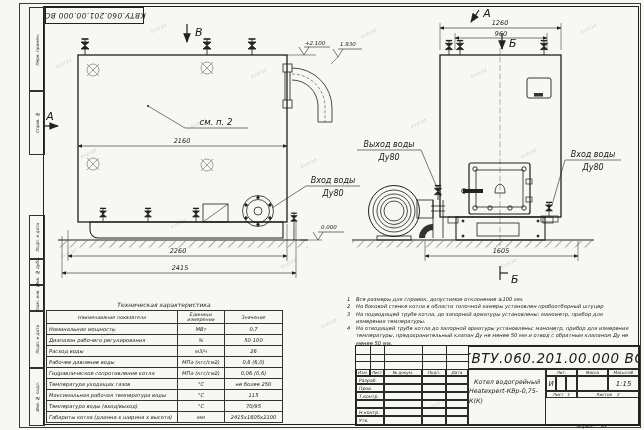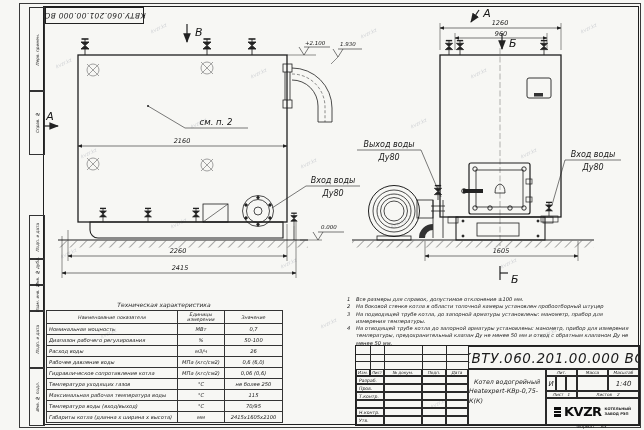--- a/index.html
+++ b/index.html
@@ -443,41 +443,31 @@
       <span class="f63">Heatexpert-КВр-0,75-К(К)</span>
     </div>
 
     <div class="cell f42" style="left:190px;top:23px;width:31px;height:7px">Лит.</div>
     <div class="cell f42" style="left:221px;top:23px;width:31px;height:7px">Масса</div>
     <div class="cell f42" style="left:252px;top:23px;width:31px;height:7px">Масштаб</div>
     <div class="cell f7" style="left:190px;top:30px;width:10px;height:15px">И</div>
     <div class="cell" style="left:200px;top:30px;width:10px;height:15px"></div>
     <div class="cell" style="left:210px;top:30px;width:11px;height:15px"></div>
     <div class="cell" style="left:221px;top:30px;width:31px;height:15px"></div>
-    <div class="cell f7" style="left:252px;top:30px;width:31px;height:15px">1:40</div>
+    <div class="cell f7" style="left:252px;top:30px;width:31px;height:15px">1:15</div>
 
     <div class="cell f42" style="left:190px;top:45px;width:31px;height:7px;gap:4px">
       <span>Лист</span>
       <span>1</span>
     </div>
     <div class="cell f42" style="left:221px;top:45px;width:62px;height:7px;gap:5px">
       <span>Листов</span>
       <span>2</span>
     </div>
 
-    <div class="cell" style="left:190px;top:52px;width:93px;height:27px">
-      <div class="logo-row">
-        <span class="kvzr-bars"></span>
-        <span class="kvzr">KVZR</span>
-        <span class="factory">
-          <span style="display:block">КОТЕЛЬНЫЙ</span>
-          <span style="display:block">ЗАВОД РЭП</span>
-        </span>
-      </div>
-    </div>
   </div>
 
   <div class="abs fmt">
     <span>Формат</span>
     <span>А3</span>
   </div>
 
 </div>
 
 </body></html>

